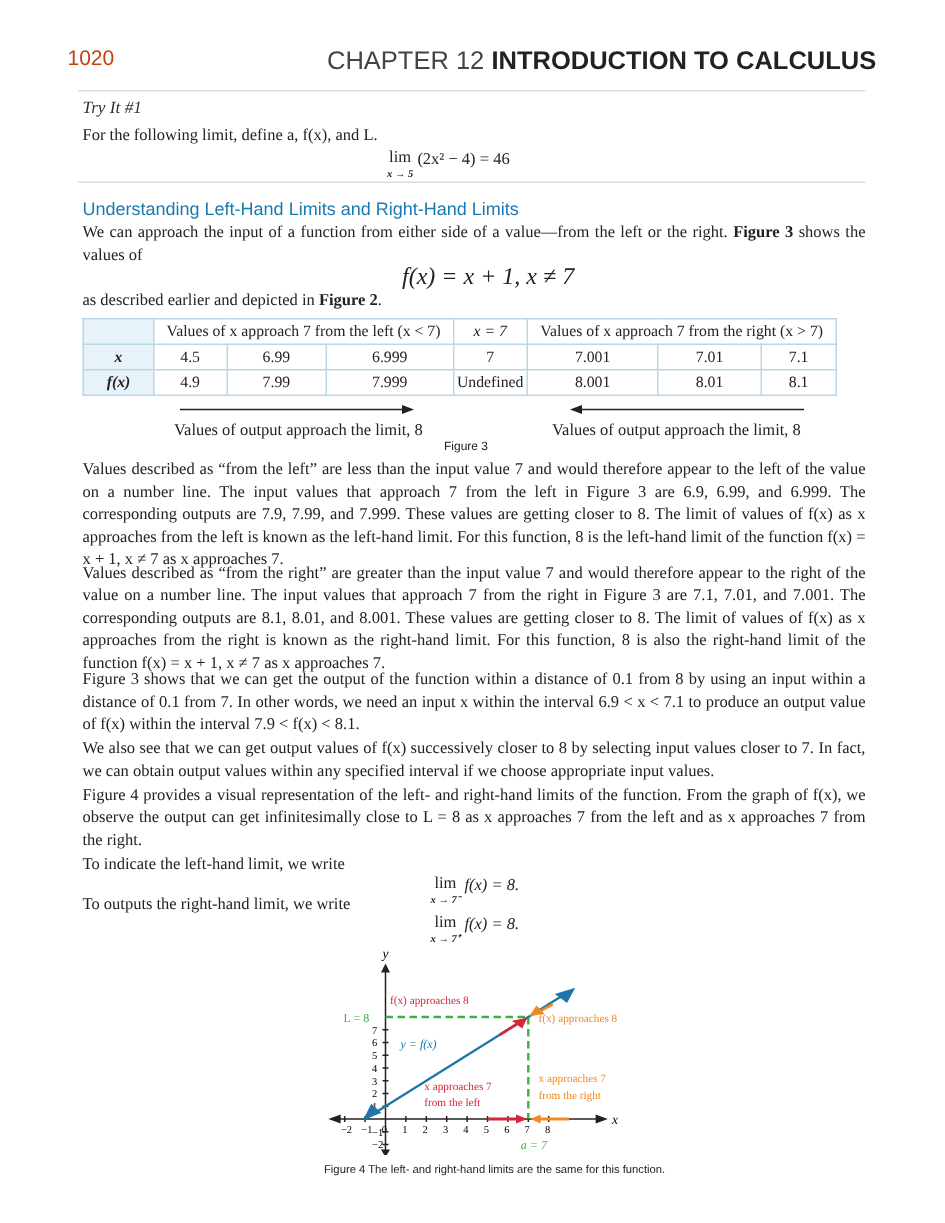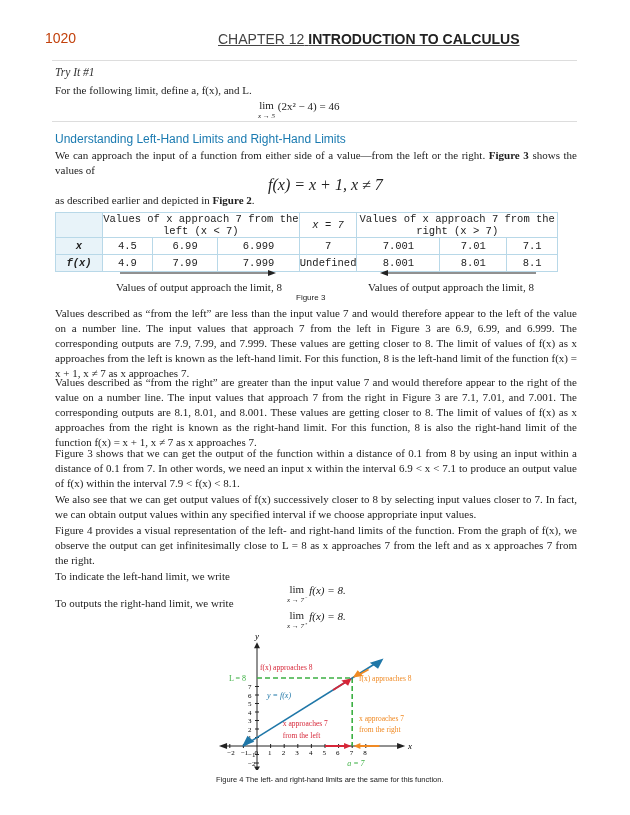--- a/index.html
+++ b/index.html
@@ -1,28 +1,28 @@
 <!DOCTYPE html>
 <html><head>
 <meta charset="utf-8">
 <style>
   html,body{margin:0;padding:0;background:#fff;}
   body{width:630px;height:815px;position:relative;overflow:hidden;font-family:"Liberation Serif",serif;color:#222;}
   .hdr{position:absolute;top:30px;left:18px;right:0;height:16px;font-family:"Liberation Sans",sans-serif;}
   .pnum{position:absolute;left:0;top:0;font-size:14px;color:#c2410c;margin-left:27px;}
-  .chap{position:absolute;left:200px;top:1px;font-size:14px;color:#444;text-decoration:underline;}
+  .chap{position:absolute;left:200px;top:1px;font-size:17px;color:#444;}
   .chap b{color:#222;}
   .rule{position:absolute;left:52px;width:525px;height:1px;background:#ddd;}
   .tryit{position:absolute;left:55px;top:66px;font-size:11.5px;font-style:italic;color:#333;}
   p,.txt{position:absolute;left:55px;width:522px;margin:0;font-size:11px;line-height:15px;text-align:justify;}
   .math{position:absolute;font-size:11px;font-family:"Liberation Serif",serif;}
   .lim{display:inline-block;text-align:center;vertical-align:top;line-height:11px;}
-  .lim .sub{display:block;font-size:7px;font-style:italic;}
+  .lim .sub{display:block;font-size:7px;font-style:italic;font-weight:bold;}
   .sec{position:absolute;left:55px;top:132px;font-family:"Liberation Sans",sans-serif;font-size:12px;color:#1a7ab0;}
-  table{position:absolute;left:55px;top:212px;width:503px;border-collapse:collapse;font-size:10.5px;font-family:Liberation Mono, monospace;}
+  table{position:absolute;left:55px;top:212px;width:503px;border-collapse:collapse;font-size:10.5px;}
   td{border:1px solid #b8d8e8;text-align:center;height:16px;padding:0;}
   td.lab{background:#e8f3f9;font-weight:bold;font-style:italic;width:46px;}
   tr.head td{background:#fff;}
   tr.head td.lab{background:#e8f3f9;}
   .cap3{position:absolute;font-size:11px;top:281px;}
   .figlab{position:absolute;font-family:"Liberation Sans",sans-serif;font-size:8px;}
   svg text{font-family:"Liberation Serif",serif;}
 </style>
 </head>
 <body>

